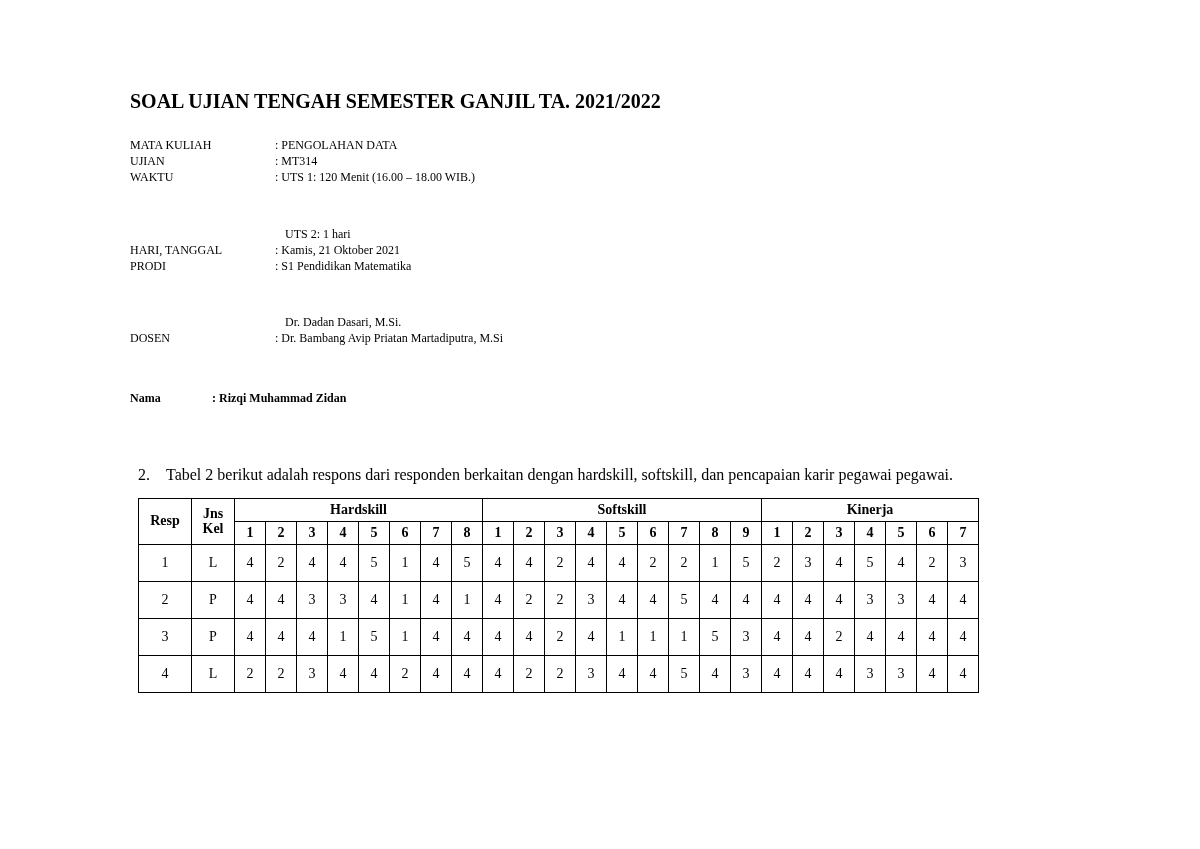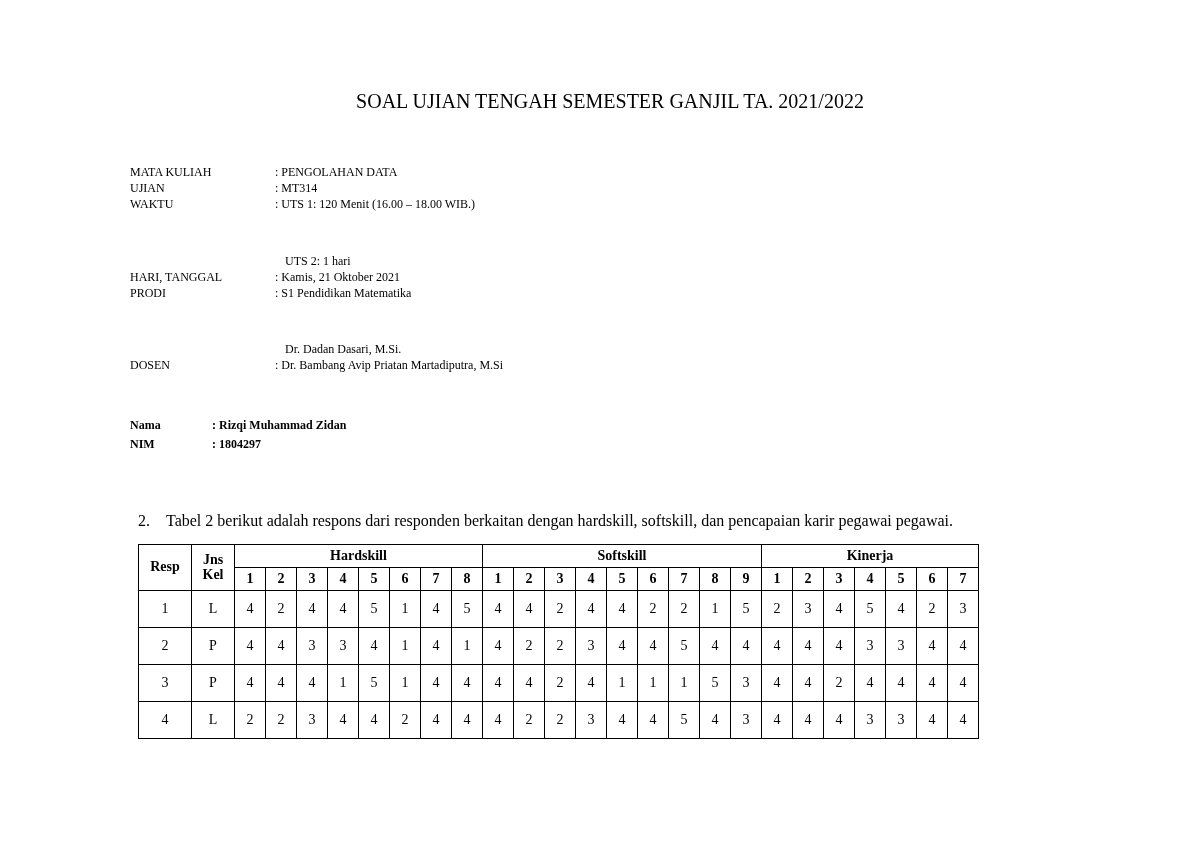--- a/index.html
+++ b/index.html
@@ -8,24 +8,24 @@
     background: #fff;
     font-family: "Times New Roman", Times, serif;
     color: #000;
     width: 1200px;
     height: 849px;
   }
   .page {
     padding: 90px 110px 40px 130px;
   }
   .title {
-    text-align: center;
+    text-align: left;
     font-size: 20px;
-    font-weight: normal;
-    margin-bottom: 51px;
+    font-weight: bold;
+    margin-bottom: 24px;
   }
   .info-block {
     font-size: 12px;
     line-height: 1.35;
   }
   .info-row {
     display: flex;
   }
   .info-label {
     width: 145px;
@@ -139,24 +139,20 @@
       <div class="info-value">: Dr. Bambang Avip Priatan Martadiputra, M.Si</div>
     </div>
   </div>
 
   <div class="spacer-md"></div>
 
   <div class="id-block">
     <div class="id-row">
       <div class="id-label">Nama</div>
       <div class="id-value">: Rizqi Muhammad Zidan</div>
-    </div>
-    <div class="id-row">
-      <div class="id-label">NIM</div>
-      <div class="id-value">: 1804297</div>
     </div>
   </div>
 
   <div class="spacer-lg"></div>
 
   <div class="question-row">
     <div class="q-num">2.</div>
     <div class="q-text">Tabel 2 berikut adalah respons dari responden berkaitan dengan hardskill, softskill, dan pencapaian karir pegawai pegawai.</div>
   </div>
 

